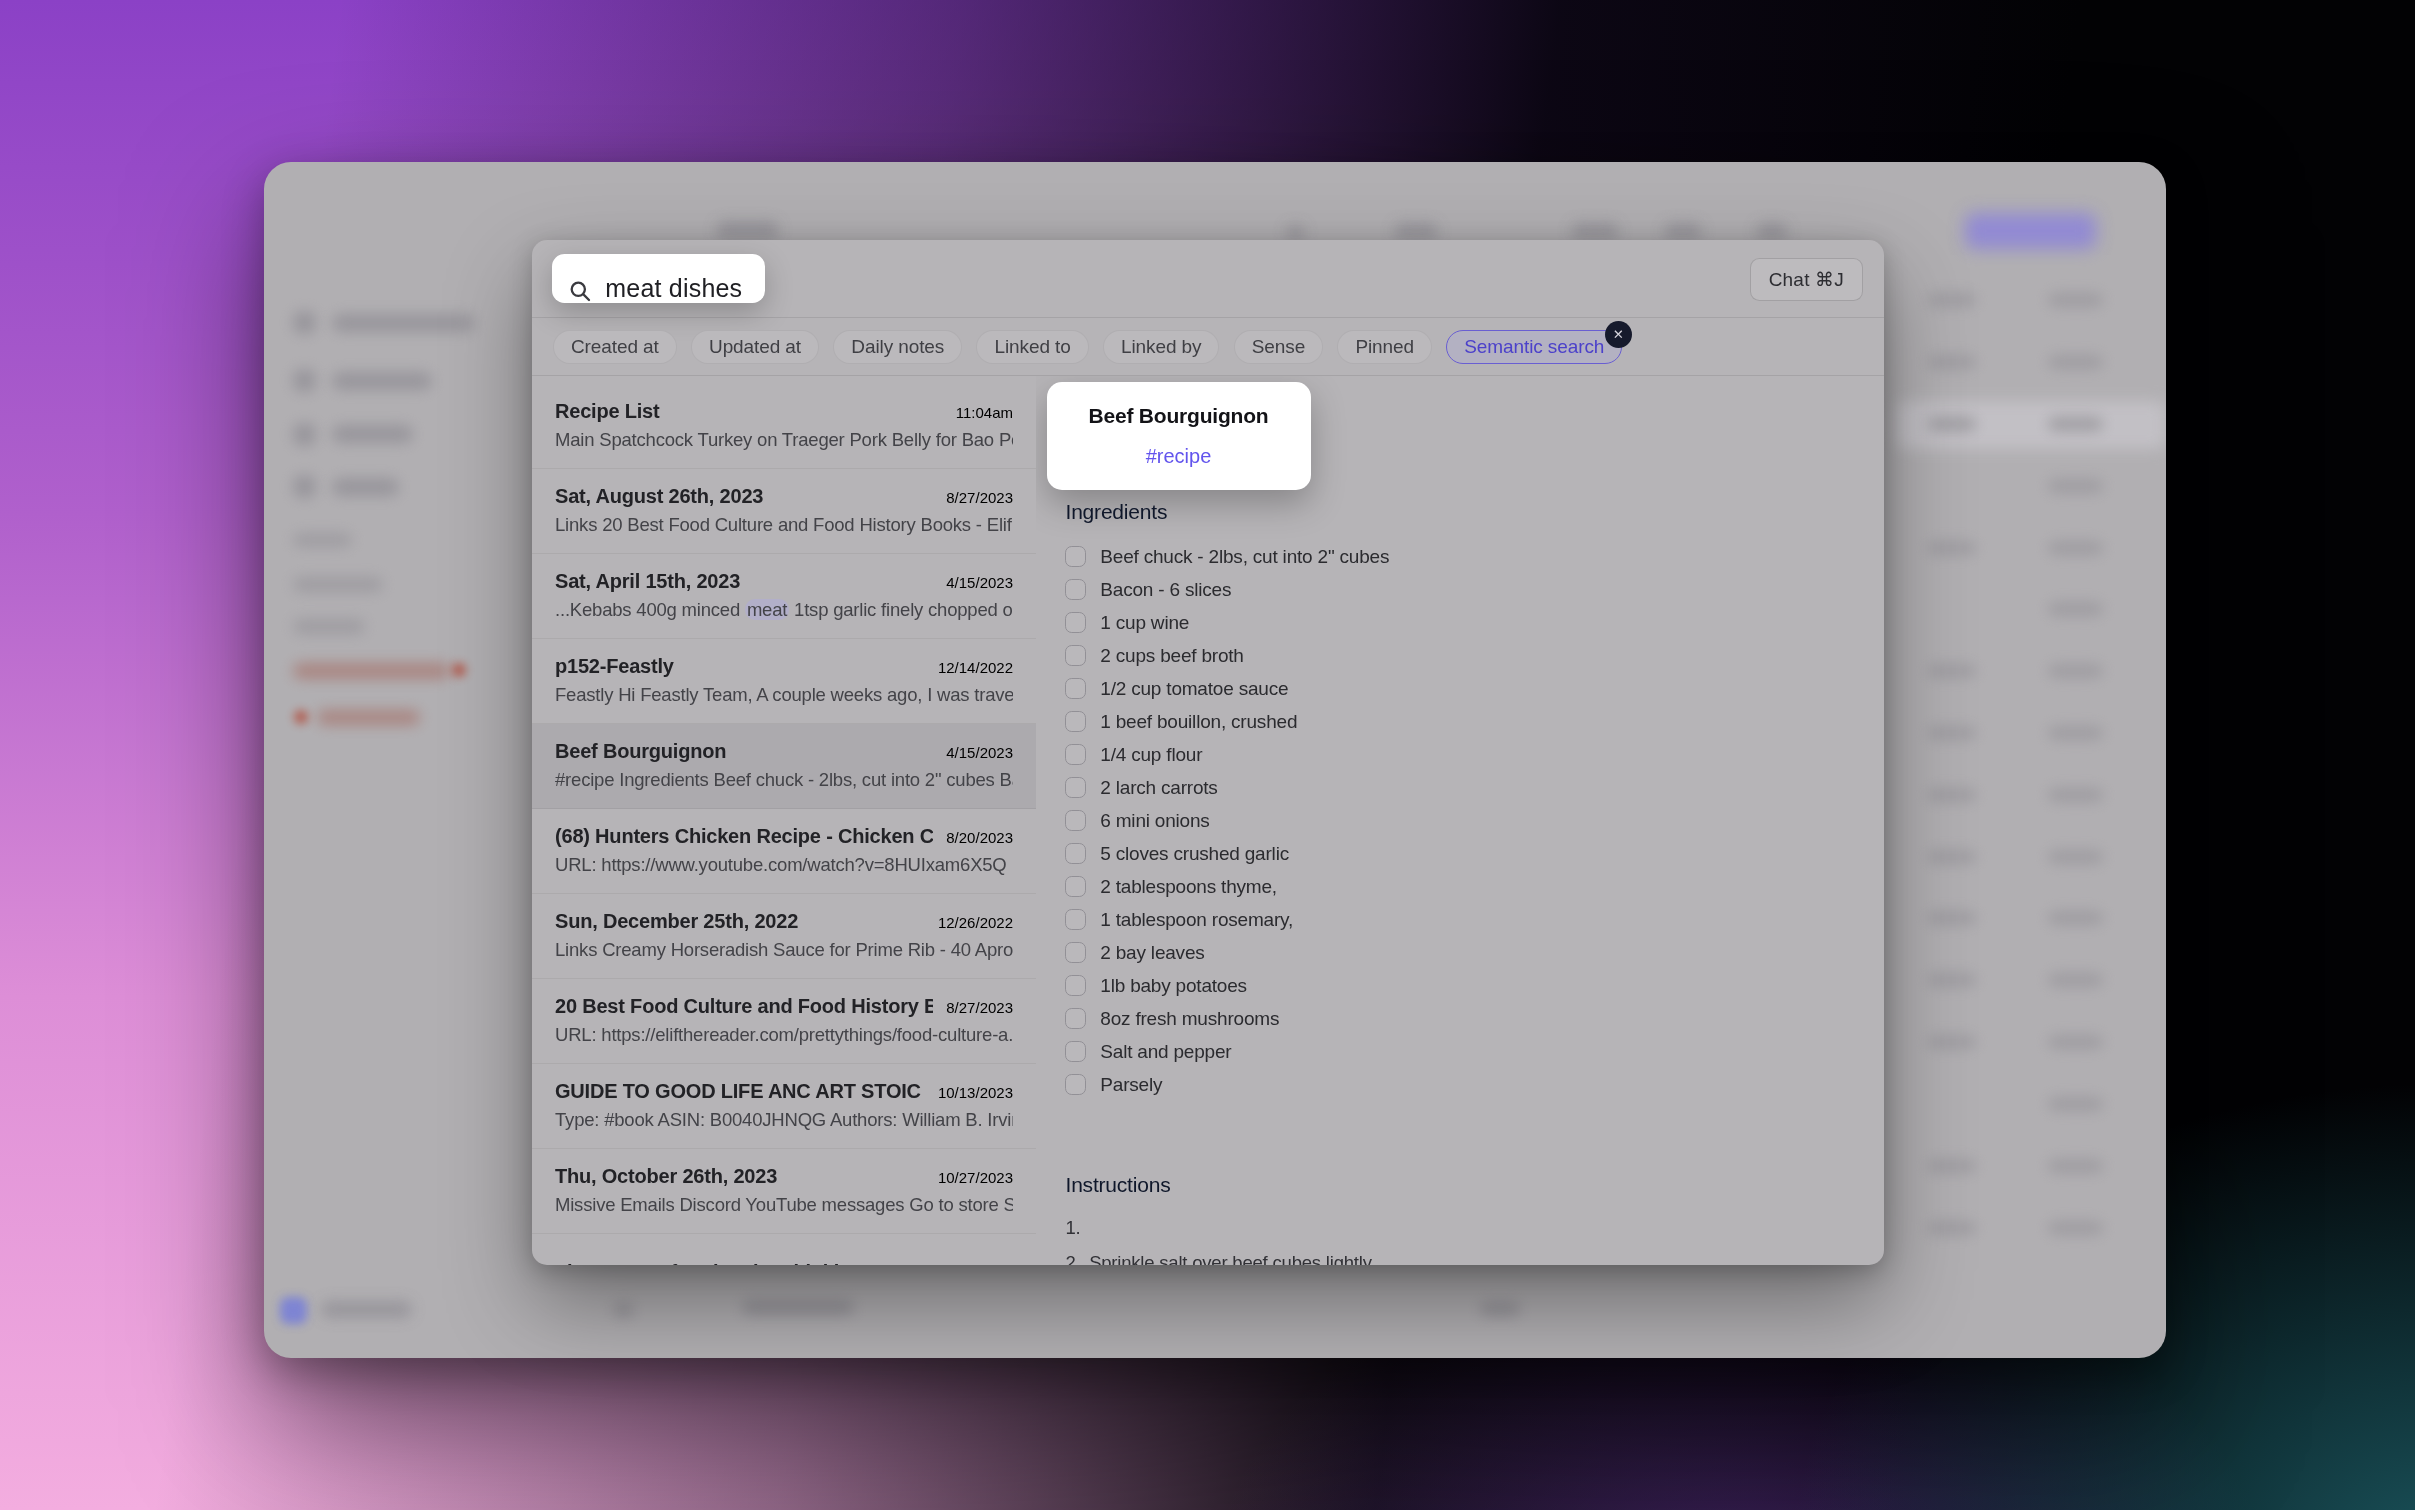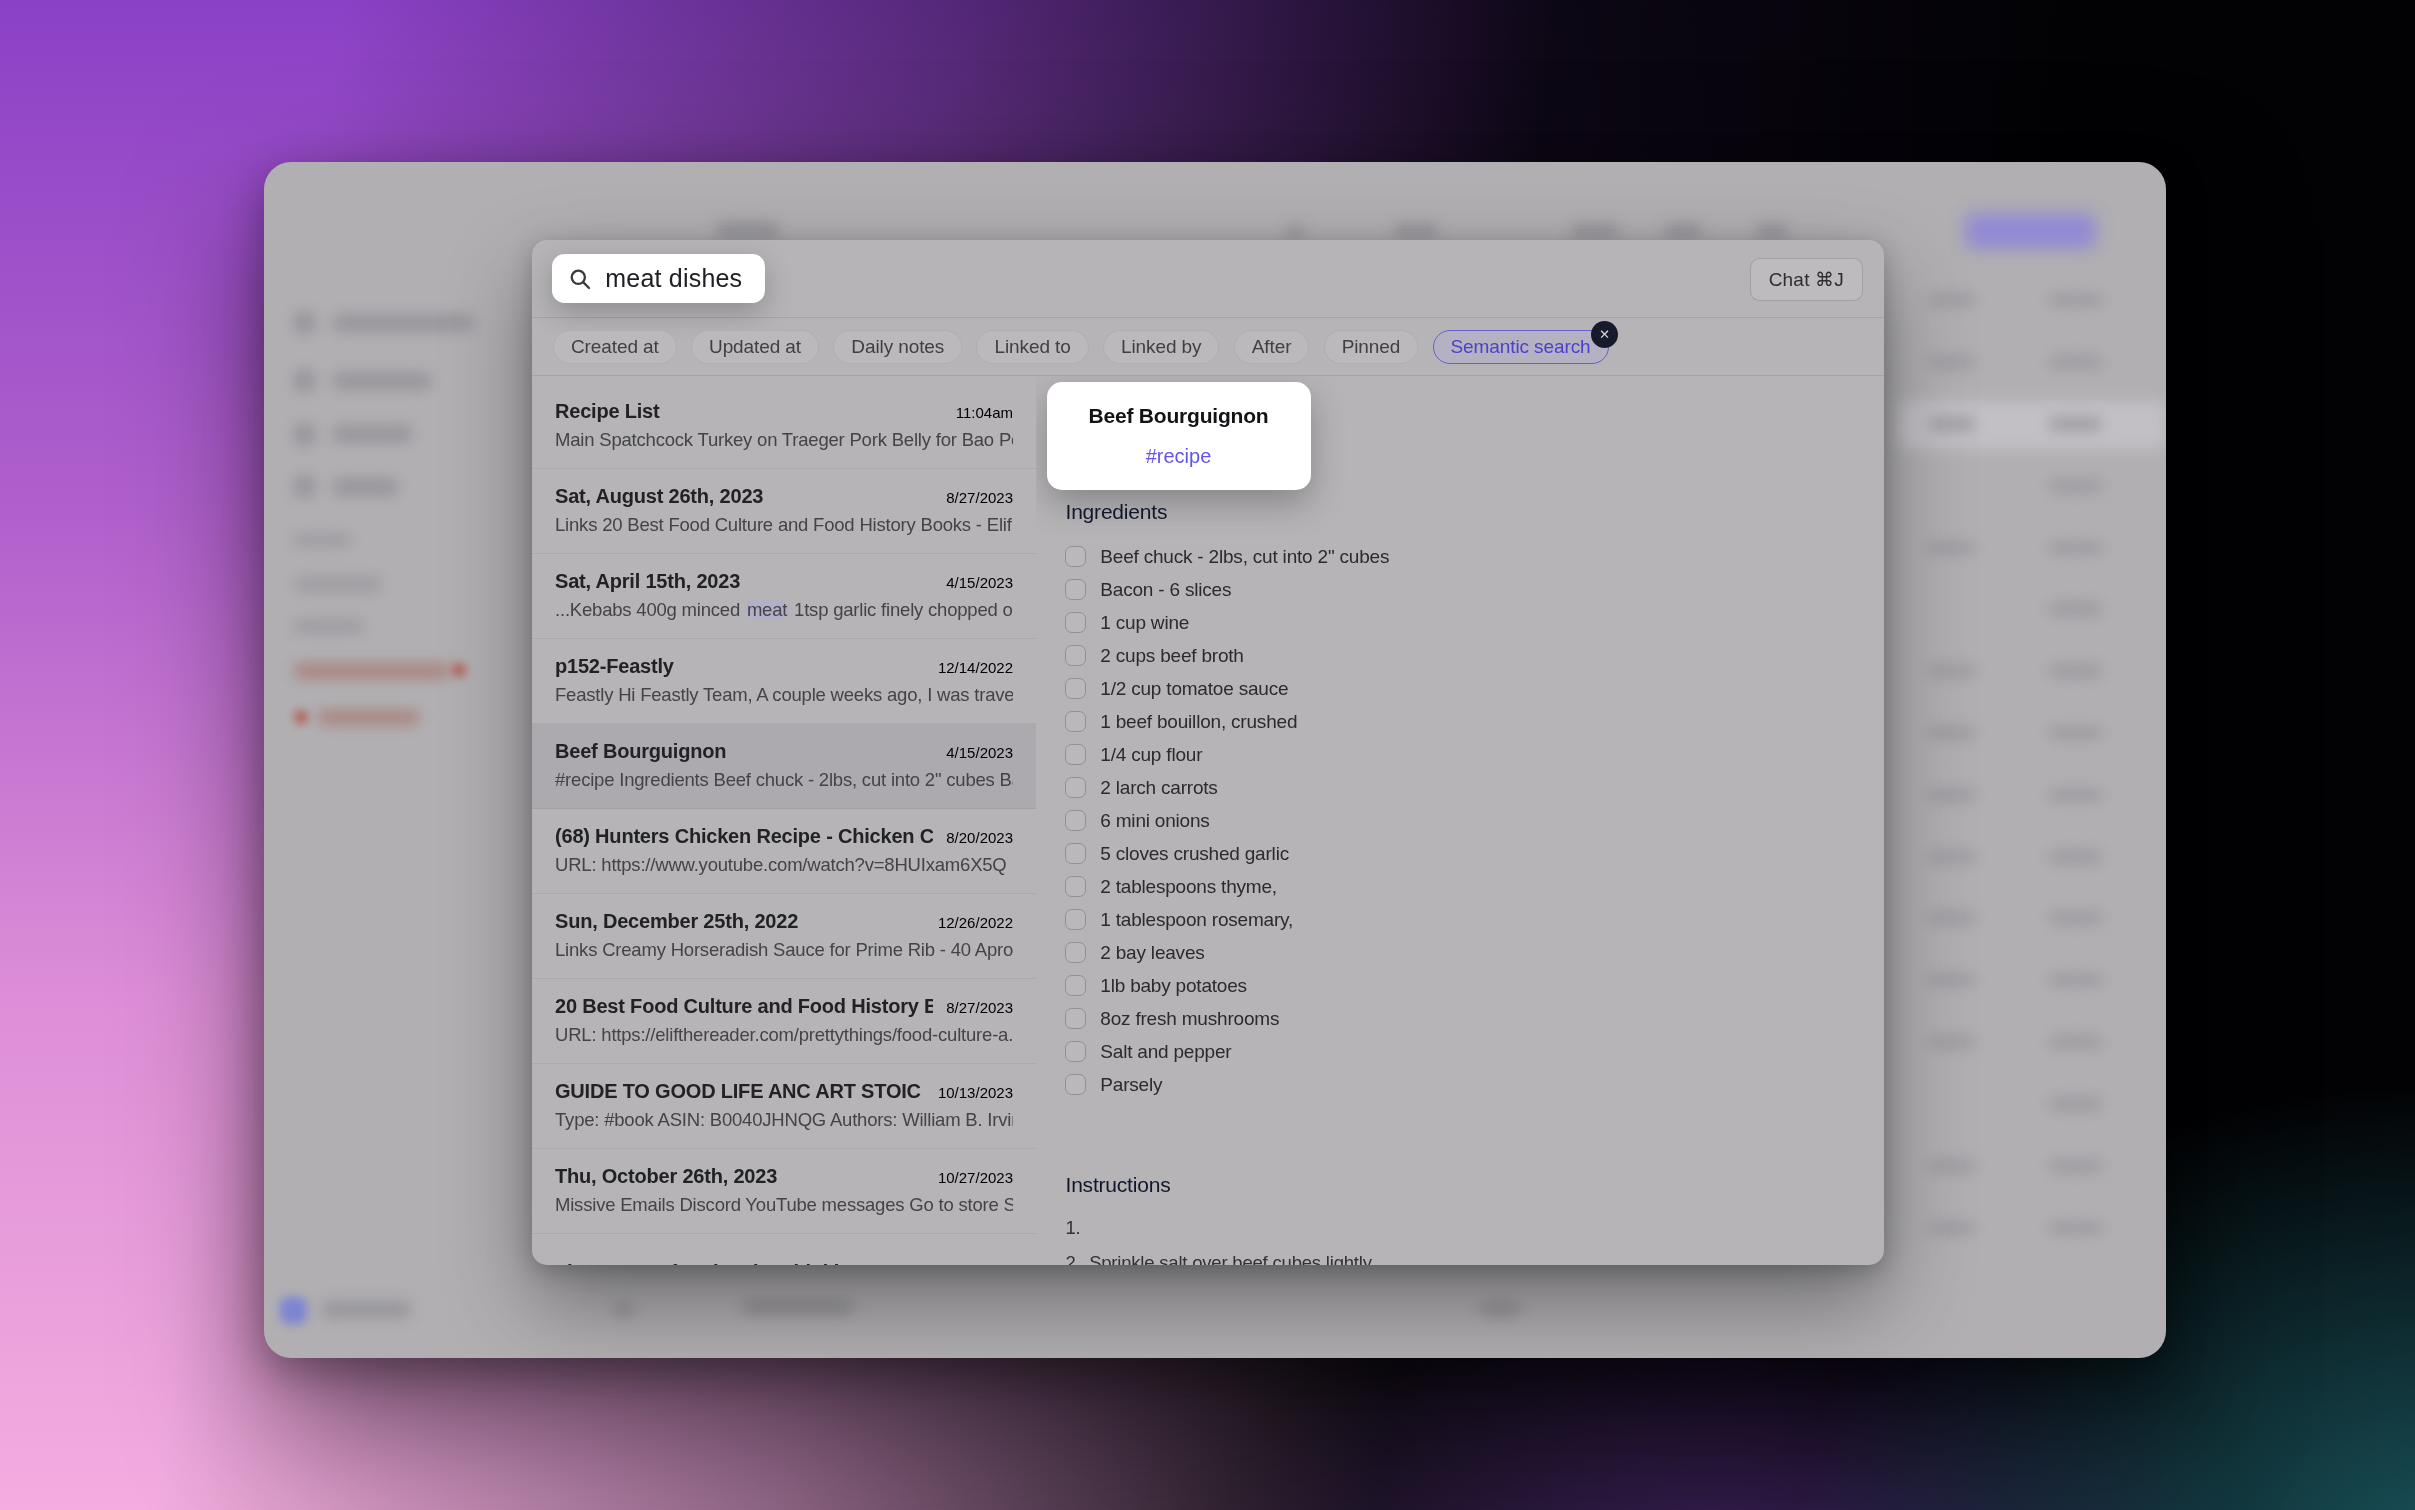--- a/index.html
+++ b/index.html
@@ -27,21 +27,21 @@
   .blur.blue { background:#7a81d6; filter:blur(4.8px); border-radius:7.6px; }
   .blur.hl { background:#c4c2c7; filter:blur(7.6px); }
 
   
   .modal { position:absolute; left:532px; top:240px; width:1352px; height:1025px;
     background:#b6b4b7; border-radius:15px; overflow:hidden;
     box-shadow:0 38px 86px rgba(0,0,0,.38), 0 5.7px 23px rgba(0,0,0,.22); }
 
   .m-header { position:relative; height:78px; border-bottom:1px solid rgba(0,0,0,.09); }
   .search-pill { position:absolute; left:20px; top:14.3px; height:49px; padding:0 23px 0 16px;
-    background:#ffffff; border-radius:12.4px; display:flex; align-items:center; gap:13.3px;
+    background:#ffffff; border-radius:12.4px; display:flex; align-items:flex-end; gap:13.3px;
     box-shadow:0 9.5px 28.5px rgba(0,0,0,.22); }
   .search-pill .q { font-size:25px; color:#202024; letter-spacing:0.2px; }
   .chat-btn { position:absolute; right:21px; top:18px; height:43px; padding:0 18px;
     background:#bdbbbe; border:1px solid rgba(0,0,0,.14); border-radius:9.5px;
     display:flex; align-items:center; font-size:19px; color:#2d2d32; letter-spacing:0.2px; cursor:pointer; }
 
   .filter-row { height:58px; display:flex; align-items:center; gap:14.3px; padding:0 21px;
     border-bottom:1px solid rgba(0,0,0,.09); }
   .chip { height:34px; padding:0 17px; border-radius:17px; background:#bbb9bc;
     border:1px solid rgba(0,0,0,.055); display:flex; align-items:center;
@@ -190,21 +190,21 @@
   </div>
         <div class="chip">
     <span class="chip-label">Linked to</span>
 
   </div>
         <div class="chip">
     <span class="chip-label">Linked by</span>
 
   </div>
         <div class="chip">
-    <span class="chip-label">After</span>
+    <span class="chip-label">Sense</span>
 
   </div>
         <div class="chip">
     <span class="chip-label">Pinned</span>
 
   </div>
         <div class="chip active">
     <span class="chip-label">Semantic search</span>
     <span class="chip-badge" style="display: flex;">✕</span>
   </div>

